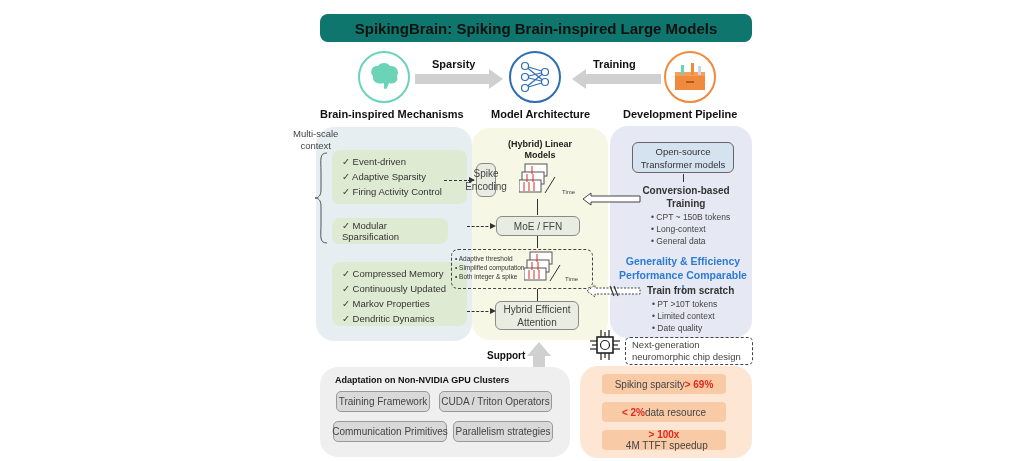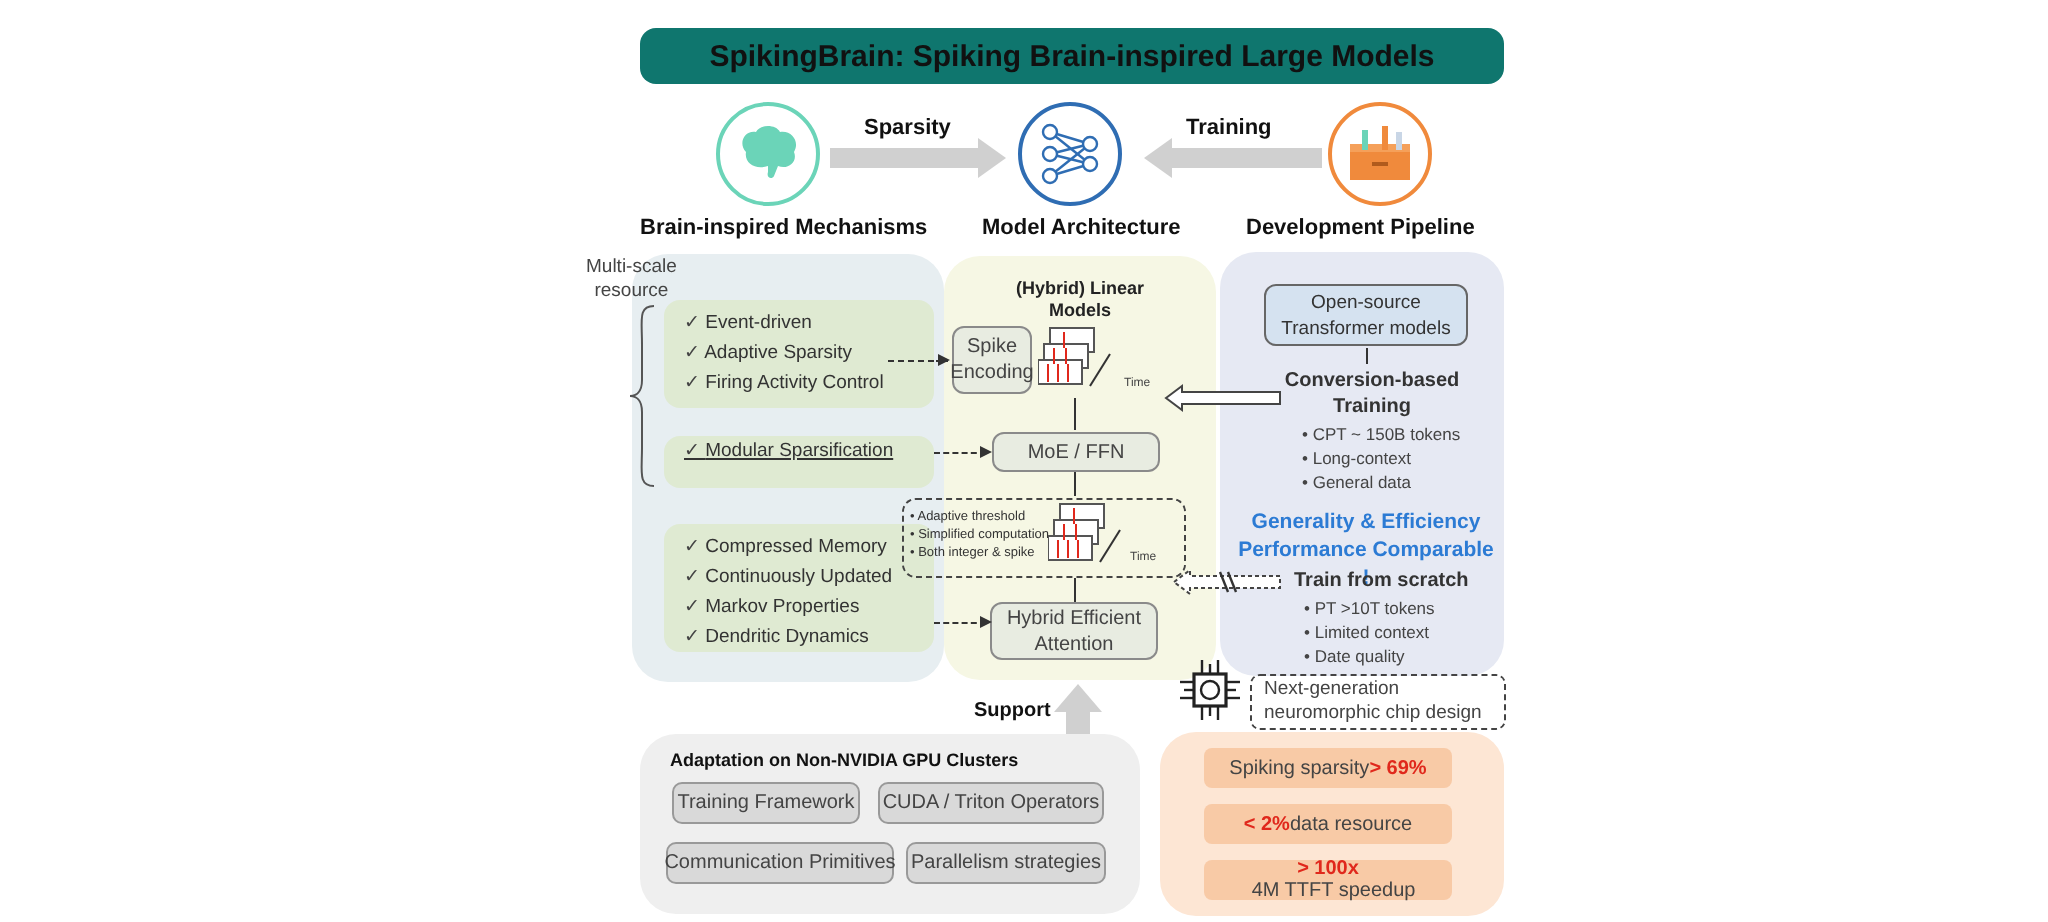--- a/index.html
+++ b/index.html
@@ -69,46 +69,46 @@
     <rect x="19" y="2" width="3" height="12" fill="#f08a3c"></rect>
     <rect x="26" y="5" width="3" height="9" fill="#c9d6e6"></rect>
     <rect x="14" y="20" width="8" height="2" fill="#b05a1c"></rect>
   </svg>
 </div>
 <div class="abs head-label" style="left:623px;top:108px;">Development Pipeline</div>
 
 <div class="abs panel" style="left:316px;top:127px;width:156px;height:214px;background:#e7eef1;"></div>
 <div class="abs" style="left:293px;top:128px;font-size:9.5px;color:#444;text-align:center;line-height:12px;">
   <div>Multi-scale</div>
-  <div>resource</div>
+  <div>context</div>
 </div>
 <svg class="abs" style="left:313px;top:152px;" width="16" height="92">
   <path d="M14 1 C6 1 8 8 8 20 L8 38 C8 44 5 46 2 46 C5 46 8 48 8 54 L8 72 C8 84 6 91 14 91" stroke="#555" stroke-width="1" fill="none"></path>
 </svg>
 <div class="abs green-box" style="left:332px;top:150px;width:135px;height:54px;">
   <div>Event-driven</div>
   <div>Adaptive Sparsity</div>
   <div>Firing Activity Control</div>
 </div>
-<div class="abs green-box" style="left:332px;top:218px;width:135px;height:26px;line-height:11px;padding-top:2px;text-decoration:underline;">
+<div class="abs green-box" style="left:332px;top:218px;width:116px;height:26px;line-height:11px;padding-top:2px;">
   <div>Modular Sparsification</div>
 </div>
 <div class="abs green-box" style="left:332px;top:262px;width:135px;height:64px;">
   <div>Compressed Memory</div>
   <div>Continuously Updated</div>
   <div>Markov Properties</div>
   <div>Dendritic Dynamics</div>
 </div>
 
 <div class="abs panel" style="left:472px;top:128px;width:136px;height:212px;background:#f6f7e4;"></div>
 <div class="abs" style="left:500px;top:139px;width:80px;font-weight:bold;font-size:9px;text-align:center;line-height:11px;">
   <div>(Hybrid) Linear</div>
   <div>Models</div>
 </div>
-<div class="abs grey-box" style="left:476px;top:163px;width:40px;height:34px;flex-direction:column;justify-content:center;">
+<div class="abs grey-box" style="left:476px;top:163px;width:20px;height:34px;flex-direction:column;justify-content:center;">
   <div>Spike</div>
   <div>Encoding</div>
 </div>
 
 <svg class="abs" style="left:519px;top:163px;" width="40" height="36">
   <rect x="6" y="1" width="22" height="12" fill="#fff" stroke="#555" stroke-width="1"></rect>
   <rect x="3" y="9" width="22" height="12" fill="#fff" stroke="#555" stroke-width="1"></rect>
   <rect x="0" y="17" width="22" height="12" fill="#fff" stroke="#555" stroke-width="1"></rect>
   <g stroke="#e0281c" stroke-width="1">
       <line x1="5" y1="28" x2="5" y2="19"></line>

